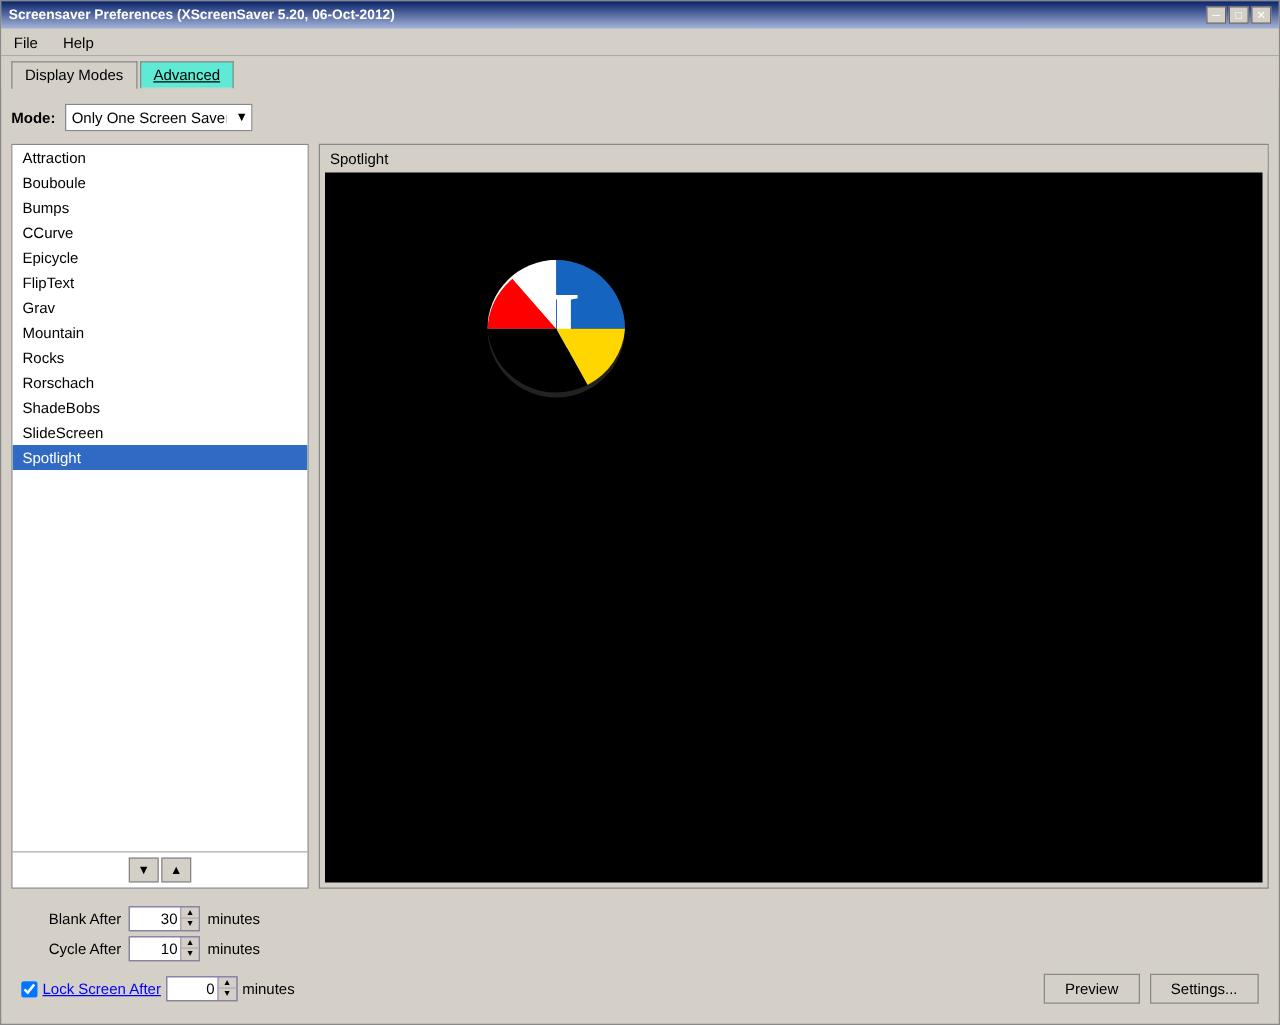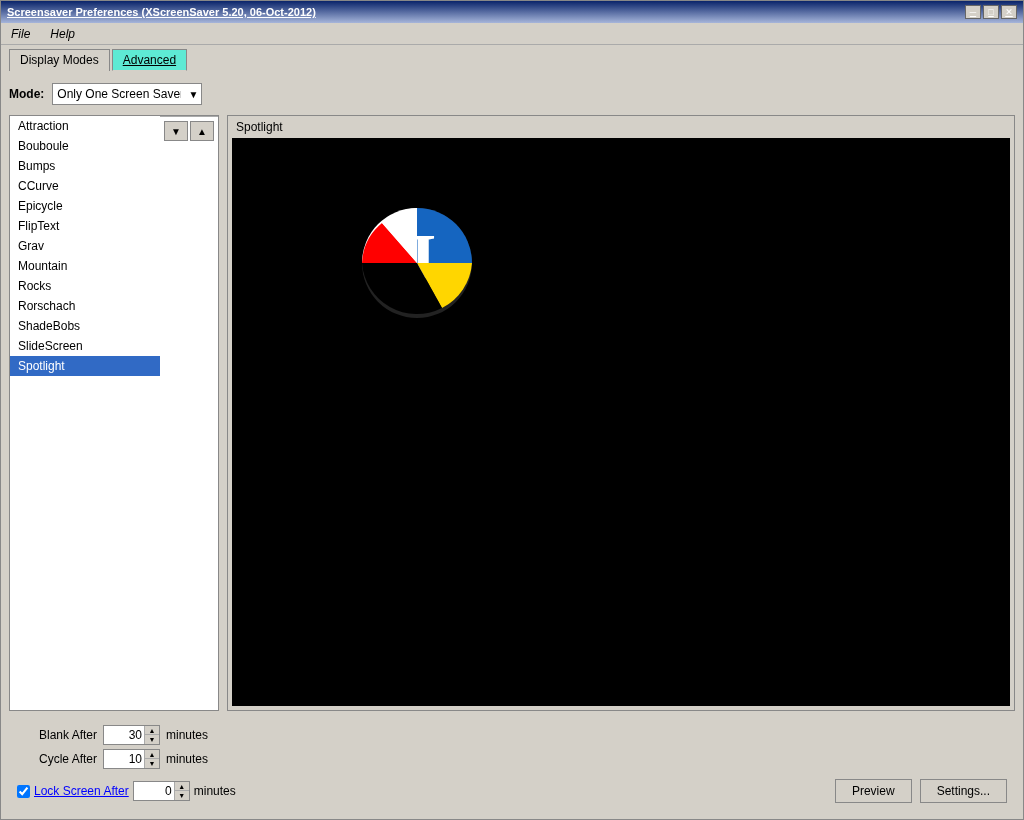--- a/index.html
+++ b/index.html
@@ -21,21 +21,20 @@
     }
     .title-bar {
       background: linear-gradient(to bottom, #0a246a, #a6b5da);
       color: white;
       padding: 3px 6px;
       display: flex;
       justify-content: space-between;
       align-items: center;
       height: 22px;
       min-height: 22px;
-      text-decoration: underline;
     }
     .title-bar-text {
       font-size: 11px;
       font-weight: bold;
     }
     .title-bar-buttons {
       display: flex;
       gap: 2px;
     }
     .title-btn {
@@ -55,21 +54,20 @@
       display: flex;
       gap: 8px;
       border-bottom: 1px solid #aaa;
       height: 22px;
       align-items: center;
     }
     .menu-item {
       padding: 18px 6px;
       cursor: pointer;
       font-size: 12px;
-      font-style: italic;
     }
     .tabs-bar {
       padding: 4px 8px 0;
       display: flex;
       gap: 2px;
       background: #d4d0c8;
     }
     .tab {
       padding: 3px 10px;
       border: 1px solid #888;
@@ -127,22 +125,23 @@
       transform: translateY(-50%);
       pointer-events: none;
       font-size: 10px;
     }
     .content-area {
       display: flex;
       gap: 8px;
       flex: 1;
     }
     .list-panel {
-      width: 210px;
-      display: flex;
+      width: 238px;
+      display: flex;
+      flex-direction: column;
       border: 1px solid #888;
       background: white;
     }
     .list-container {
       flex: 1;
       overflow-y: auto;
     }
     .list-item {
       padding: 3px 8px;
       cursor: pointer;

